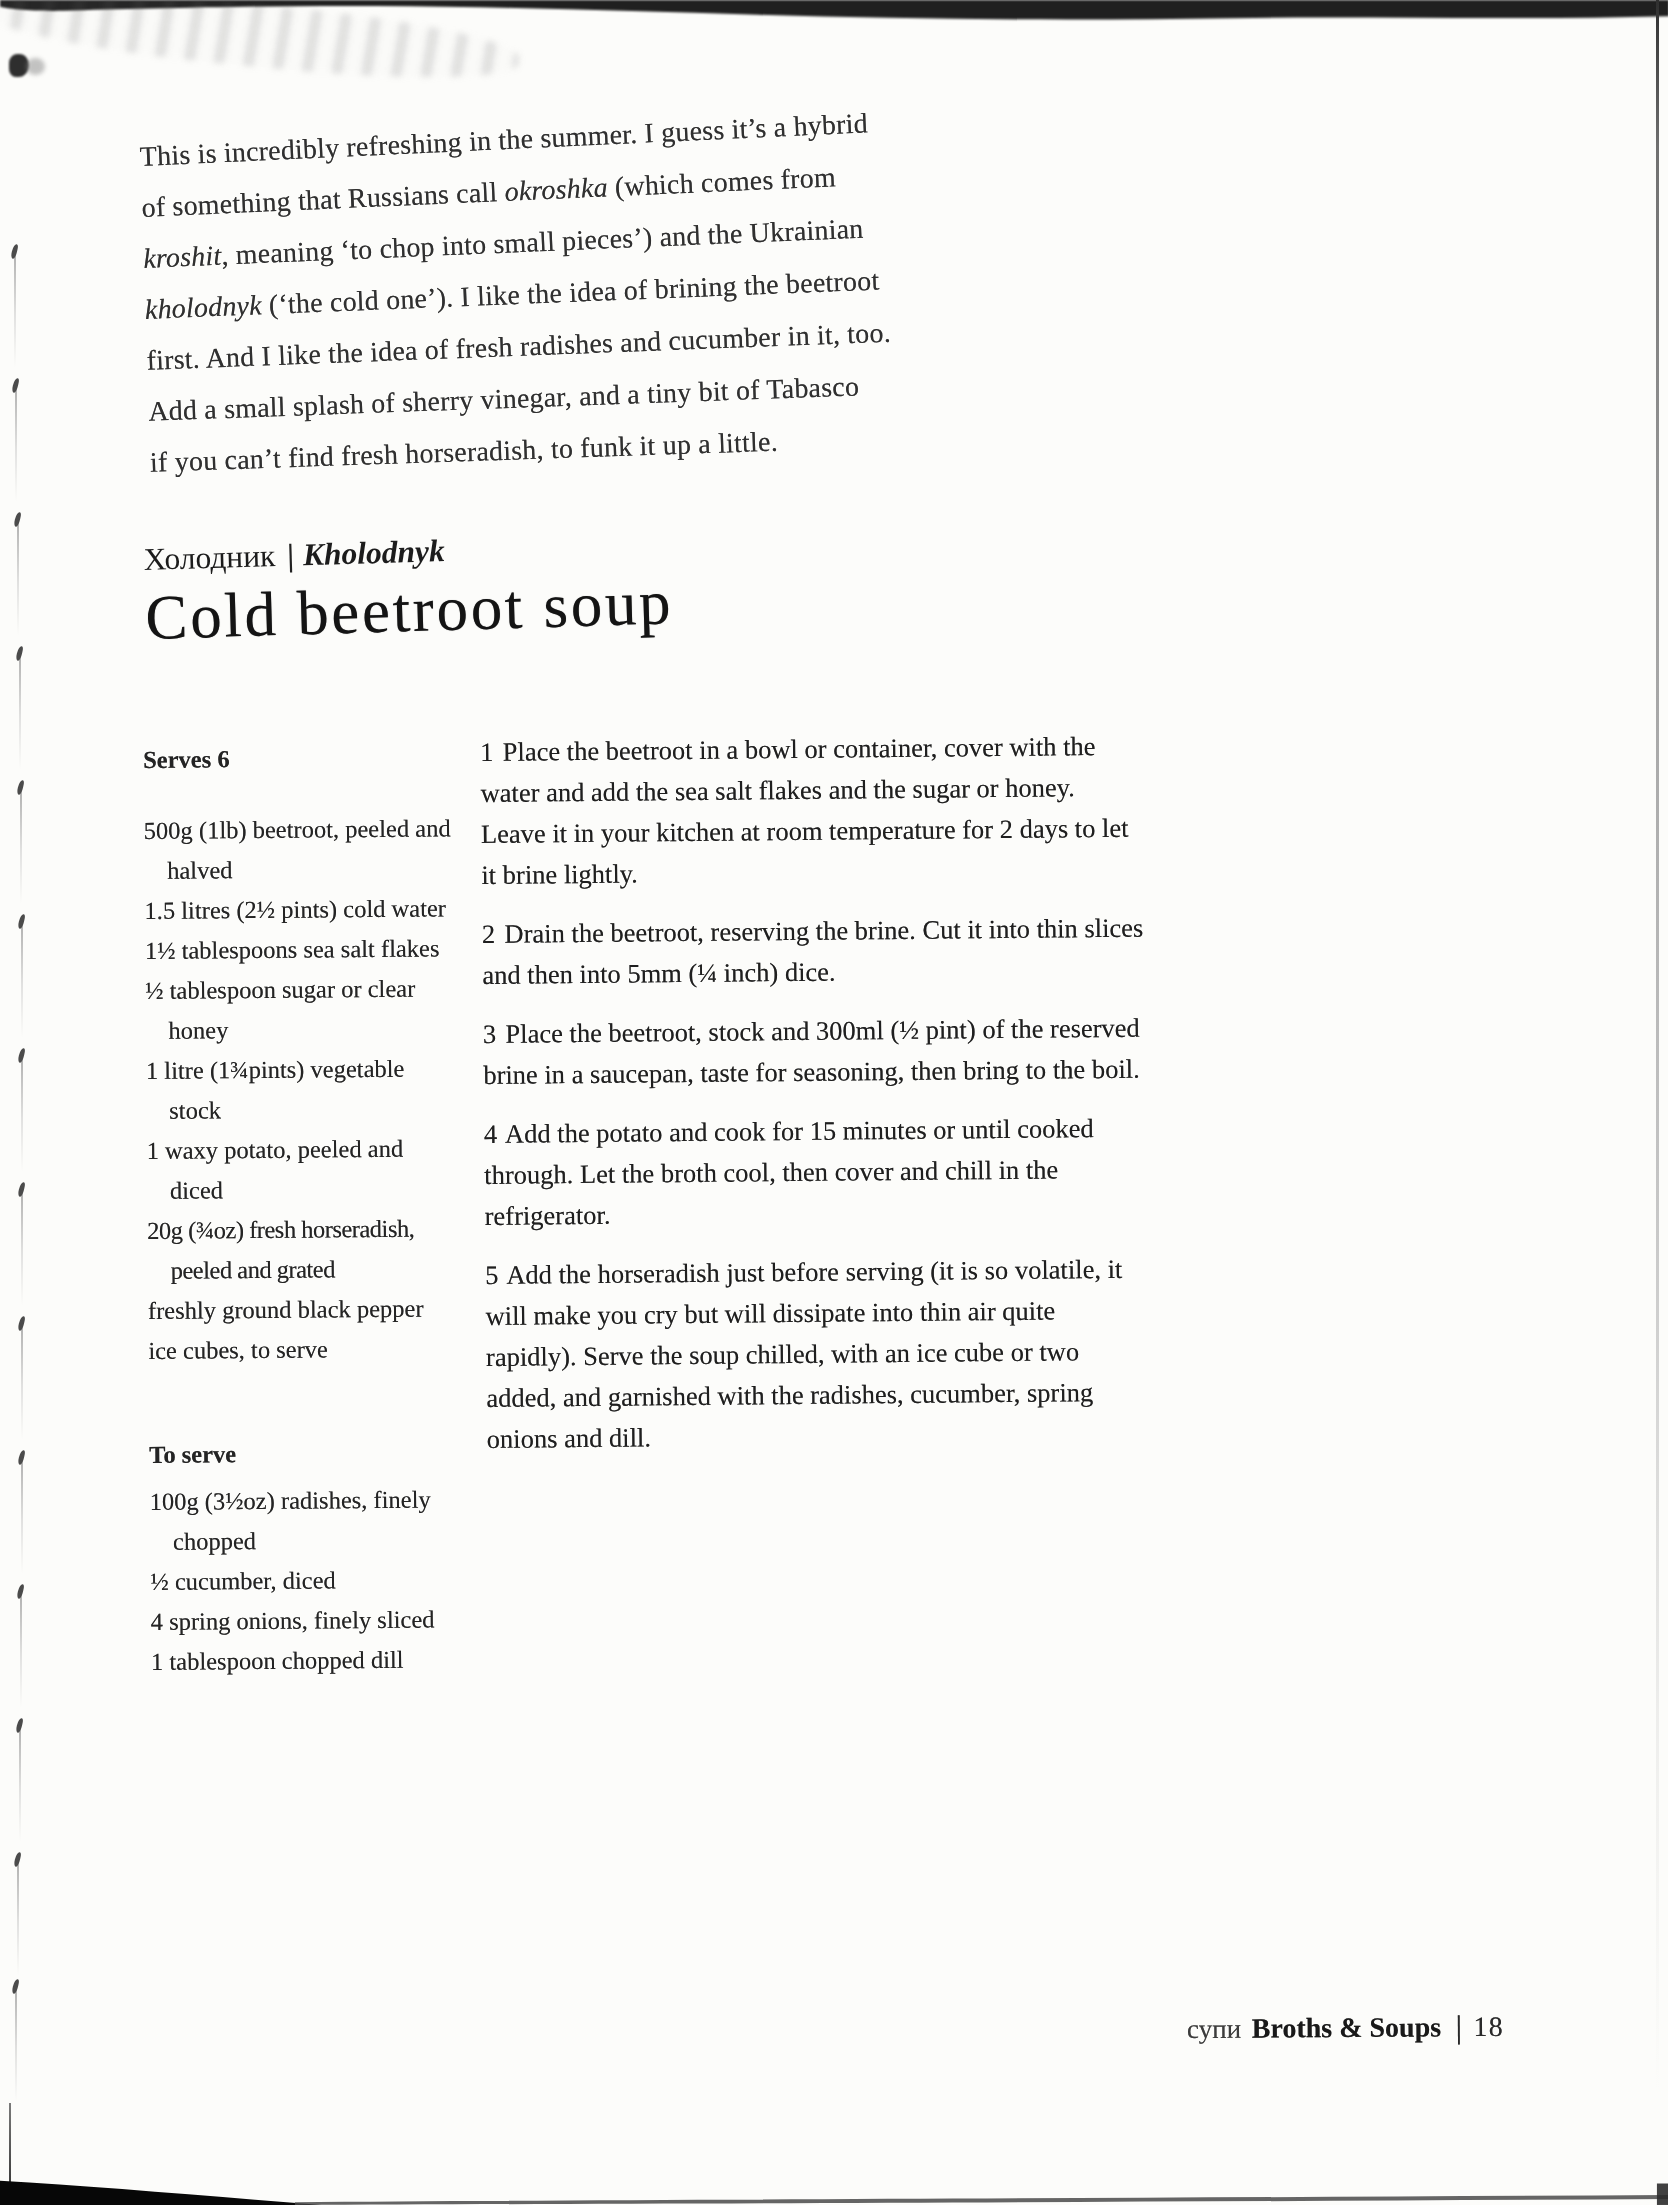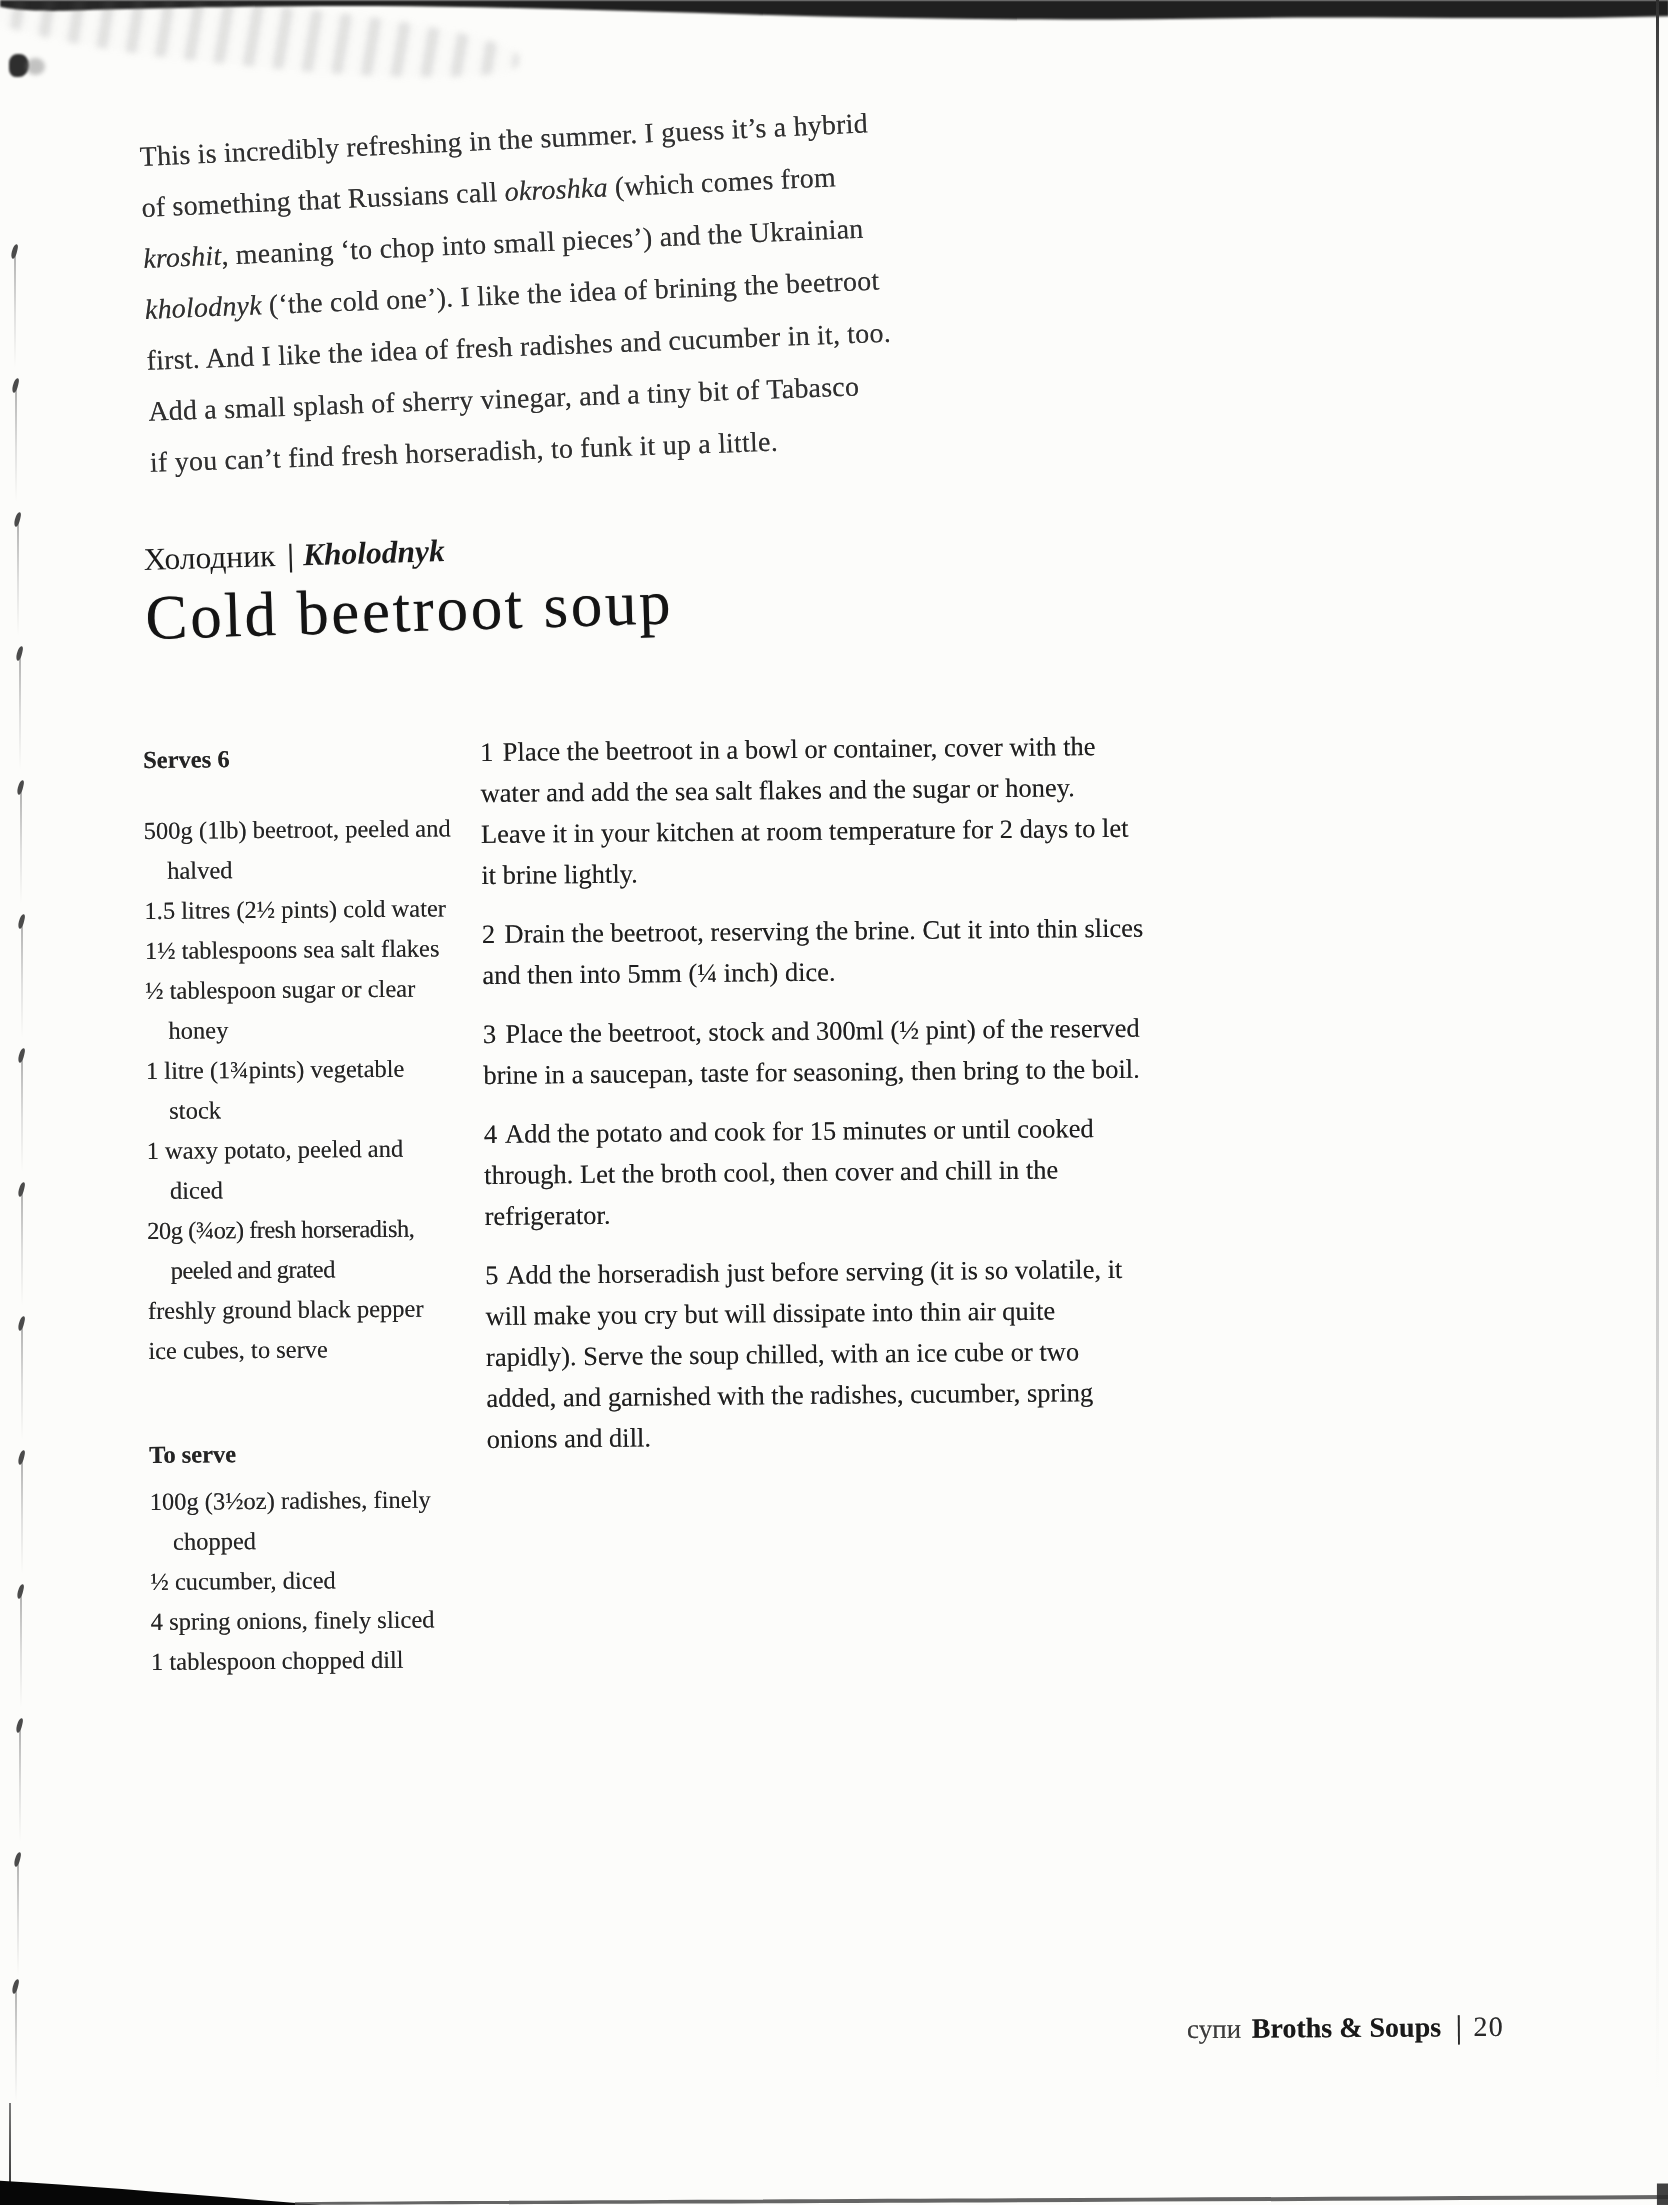--- a/index.html
+++ b/index.html
@@ -184,17 +184,17 @@
 
   <div class="right-col" id="steps">
       <p><span class="num">1</span> Place the beetroot in a bowl or container, cover with the water and add the sea salt flakes and the sugar or honey. Leave it in your kitchen at room temperature for 2 days to let it brine lightly.</p>
       <p><span class="num">2</span> Drain the beetroot, reserving the brine. Cut it into thin slices and then into 5mm (¼ inch) dice.</p>
       <p><span class="num">3</span> Place the beetroot, stock and 300ml (½ pint) of the reserved brine in a saucepan, taste for seasoning, then bring to the boil.</p>
       <p><span class="num">4</span> Add the potato and cook for 15 minutes or until cooked through. Let the broth cool, then cover and chill in the refrigerator.</p>
       <p><span class="num">5</span> Add the horseradish just before serving (it is so volatile, it will make you cry but will dissipate into thin air quite rapidly). Serve the soup chilled, with an ice cube or two added, and garnished with the radishes, cucumber, spring onions and dill.</p>
     </div>
 
   <div class="footer">
-    <span class="f-cyr">супи</span><span class="f-bold">Broths &amp; Soups</span><span class="f-bar">|</span><span class="f-page">20</span>
+    <span class="f-cyr">супи</span><span class="f-bold">Broths &amp; Soups</span><span class="f-bar">|</span><span class="f-page">18</span>
   </div>
 
 </div>
 
 
 </body></html>

